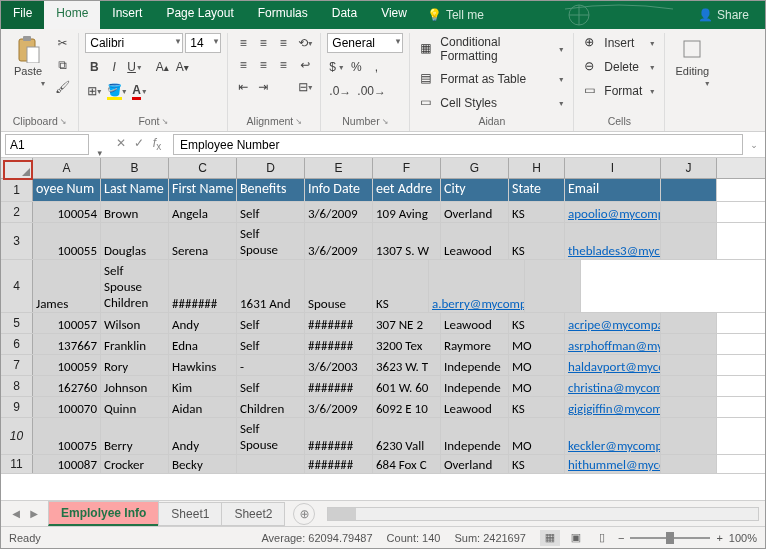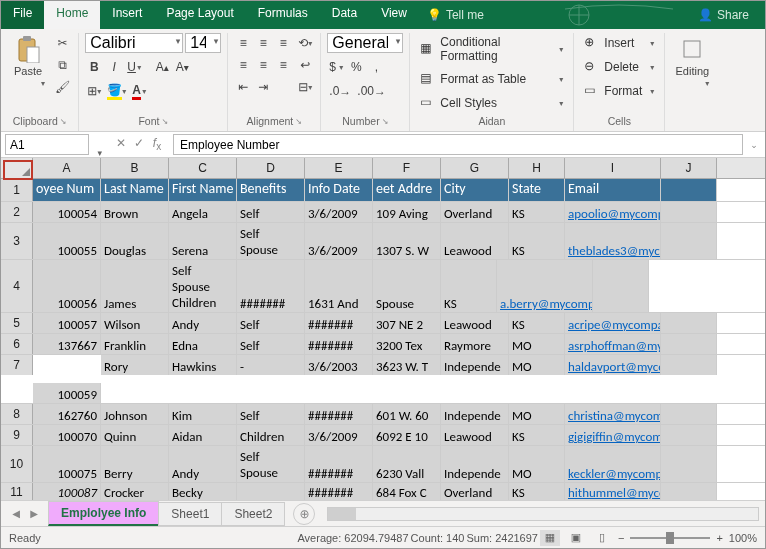--- a/index.html
+++ b/index.html
@@ -17,21 +17,21 @@
 .rgroup:last-child{border-right:none}
 .rgroup .body{flex:1;display:flex;align-items:flex-start;gap:4px;min-height:66px}
 .rgroup .label{font-size:10.5px;color:#666;padding:2px 0;display:flex;align-items:center;gap:2px}
 .rgroup .label .dlg{font-size:8px;color:#888;cursor:pointer}
 .bigbtn{display:flex;flex-direction:column;align-items:center;gap:2px;padding:2px 4px;cursor:pointer;width:42px}
 .bigbtn .ic{width:28px;height:28px;display:flex;align-items:center;justify-content:center}
 .bigbtn .lbl{font-size:11px;color:#444}
 .col{display:flex;flex-direction:column;gap:2px}
 .row{display:flex;gap:2px;align-items:center}
 .sbtn{min-width:18px;height:20px;display:flex;align-items:center;justify-content:center;cursor:pointer;font-size:12px;color:#444;padding:0 2px}
-.sel{border:1px solid #bbb;background:#fff;font-size:16px;padding:1px 14px 1px 4px;height:20px;appearance:none;position:relative}
+.sel{border:1px solid #bbb;background:#fff;font-size:12px;padding:1px 14px 1px 4px;height:20px;appearance:none;position:relative}
 .sel-wrap{position:relative;display:inline-block}
 .sel-wrap::after{content:'▾';position:absolute;right:3px;top:3px;font-size:9px;color:#666;pointer-events:none}
 .mbtn{display:flex;align-items:center;gap:4px;padding:2px 4px;font-size:12px;color:#333;cursor:pointer;width:100%}
 .mbtn .micon{width:16px;height:16px;flex-shrink:0}
 .dd{font-size:8px;color:#666;margin-left:auto}
 .fbar{height:26px;border-bottom:1px solid #d0d0d0;display:flex;align-items:center;padding:2px 4px;gap:4px;background:#fff}
 .namebox{border:1px solid #bbb;width:84px;height:21px;padding:1px 4px;font-size:12px}
 .fxbtns{display:flex;gap:2px;color:#888;padding:0 4px}
 .fx{width:16px;text-align:center;cursor:pointer}
 .fxinput{flex:1;border:1px solid #bbb;height:21px;padding:1px 6px;font-size:12px}
@@ -45,26 +45,26 @@
 .rows{flex:1;overflow:hidden}
 .gr{display:flex;border-bottom:1px solid #ccc}
 .rh{width:32px;background:#dcdcdc;border-right:1px solid #aaa;text-align:center;font-size:12px;color:#222;cursor:pointer;display:flex;align-items:center;justify-content:center}
 .gc{border-right:1px solid #ccc;padding:1px 3px;font-size:13px;font-family:Calibri,sans-serif;overflow:hidden;white-space:nowrap;background:#d4d4d4}
 .gr.hdr .gc{background:#3a7198;color:#fff;font-size:14px}
 .gc.num{text-align:right}
 .gc.lnk{color:#0563c1;text-decoration:underline}
 .sheet-tabs{height:26px;border-top:1px solid #d0d0d0;display:flex;align-items:center;background:#f3f2f1;padding:0 6px;gap:0}
 .sheet-tabs .navbtn{width:18px;text-align:center;color:#888;cursor:pointer;font-size:10px}
 .stab{padding:4px 12px;font-size:12px;border:1px solid #ccc;background:#fff;cursor:pointer;margin-left:-1px}
-.stab.active{border-bottom:2px solid #217346;font-weight:600;color:#217346;background:#f0abfc}
+.stab.active{border-bottom:2px solid #217346;font-weight:600;color:#217346;background:#fca5a5}
 .stab.other{background:#eee;color:#555}
 .addsheet{width:22px;height:22px;border:1px solid #ccc;border-radius:11px;margin-left:8px;text-align:center;line-height:20px;color:#888;cursor:pointer}
 .hscroll{flex:1;margin-left:12px;height:14px;background:#eee;border:1px solid #ccc;position:relative}
 .hscroll .thumb{position:absolute;left:0;top:0;height:100%;width:28px;background:#cfcfcf}
-.status{height:22px;background:#f3f2f1;border-top:1px solid #d0d0d0;display:flex;align-items:center;padding:0 8px;font-size:11px;color:#555;gap:2px}
+.status{height:22px;background:#f3f2f1;border-top:1px solid #d0d0d0;display:flex;align-items:center;padding:0 8px;font-size:11px;color:#555;gap:14px}
 .status .right{margin-left:auto;display:flex;align-items:center;gap:6px}
 .vbtn{width:20px;height:16px;border:1px solid transparent;display:flex;align-items:center;justify-content:center;cursor:pointer;color:#666}
 .vbtn.active{background:#ddd}
 .slider{width:80px;height:2px;background:#999;position:relative}
 .slider .th{width:8px;height:12px;background:#888;position:absolute;left:36px;top:-5px}
 svg{display:block}
 </style>
 </head>
 <body>
 
@@ -344,21 +344,20 @@
 Spouse</div>
         <div class="gc" style="width: 68px; height: 36px; display: flex; align-items: flex-end;">3/6/2009</div>
         <div class="gc" style="width: 68px; height: 36px; display: flex; align-items: flex-end;">1307 S. W</div>
         <div class="gc" style="width: 68px; height: 36px; display: flex; align-items: flex-end;">Leawood</div>
         <div class="gc" style="width: 56px; height: 36px; display: flex; align-items: flex-end;">KS</div>
         <div class="gc lnk" style="width: 96px; height: 36px; display: flex; align-items: flex-end;">theblades3@mycom</div>
         <div class="gc" style="width: 56px; height: 36px; display: flex; align-items: flex-end;"></div>
       </div>
       <div class="gr">
         <div class="rh" style="height: 52px;">4</div>
-        <div class="gc num" style="width: 68px; height: 52px; display: flex; align-items: flex-end; justify-content: flex-end;">100056</div>
         <div class="gc" style="width: 68px; height: 52px; display: flex; align-items: flex-end;">James</div>
         <div class="gc" style="width: 68px; height: 52px; white-space: pre; line-height: 16px; display: flex; align-items: flex-end;">Self
 Spouse
 Children</div>
         <div class="gc" style="width: 68px; height: 52px; display: flex; align-items: flex-end;">#######</div>
         <div class="gc" style="width: 68px; height: 52px; display: flex; align-items: flex-end;">1631 And</div>
         <div class="gc" style="width: 68px; height: 52px; display: flex; align-items: flex-end;">Spouse</div>
         <div class="gc" style="width: 56px; height: 52px; display: flex; align-items: flex-end;">KS</div>
         <div class="gc lnk" style="width: 96px; height: 52px; display: flex; align-items: flex-end;">a.berry@mycompan</div>
         <div class="gc" style="width: 56px; height: 52px; display: flex; align-items: flex-end;"></div>
@@ -384,21 +383,21 @@
         <div class="gc" style="width: 68px; height: 20px; display: flex; align-items: flex-end;">Self</div>
         <div class="gc" style="width: 68px; height: 20px; display: flex; align-items: flex-end;">#######</div>
         <div class="gc" style="width: 68px; height: 20px; display: flex; align-items: flex-end;">3200 Tex</div>
         <div class="gc" style="width: 68px; height: 20px; display: flex; align-items: flex-end;">Raymore</div>
         <div class="gc" style="width: 56px; height: 20px; display: flex; align-items: flex-end;">MO</div>
         <div class="gc lnk" style="width: 96px; height: 20px; display: flex; align-items: flex-end;">asrphoffman@myco</div>
         <div class="gc" style="width: 56px; height: 20px; display: flex; align-items: flex-end;"></div>
       </div>
       <div class="gr">
         <div class="rh" style="height: 20px;">7</div>
-        <div class="gc num" style="width: 68px; height: 20px; display: flex; align-items: flex-end; justify-content: flex-end; margin-top: 28px;">100059</div>
+        <div class="gc num" style="width: 68px; height: 20px; display: flex; align-items: flex-end; justify-content: flex-end;">100059</div>
         <div class="gc" style="width: 68px; height: 20px; display: flex; align-items: flex-end;">Rory</div>
         <div class="gc" style="width: 68px; height: 20px; display: flex; align-items: flex-end;">Hawkins</div>
         <div class="gc" style="width: 68px; height: 20px; display: flex; align-items: flex-end;">-</div>
         <div class="gc" style="width: 68px; height: 20px; display: flex; align-items: flex-end;">3/6/2003</div>
         <div class="gc" style="width: 68px; height: 20px; display: flex; align-items: flex-end;">3623 W. T</div>
         <div class="gc" style="width: 68px; height: 20px; display: flex; align-items: flex-end;">Independe</div>
         <div class="gc" style="width: 56px; height: 20px; display: flex; align-items: flex-end;">MO</div>
         <div class="gc lnk" style="width: 96px; height: 20px; display: flex; align-items: flex-end;">haldavport@mycom</div>
         <div class="gc" style="width: 56px; height: 20px; display: flex; align-items: flex-end;"></div>
       </div>
@@ -422,36 +421,36 @@
         <div class="gc" style="width: 68px; height: 20px; display: flex; align-items: flex-end;">Aidan</div>
         <div class="gc" style="width: 68px; height: 20px; display: flex; align-items: flex-end;">Children</div>
         <div class="gc" style="width: 68px; height: 20px; display: flex; align-items: flex-end;">3/6/2009</div>
         <div class="gc" style="width: 68px; height: 20px; display: flex; align-items: flex-end;">6092 E 10</div>
         <div class="gc" style="width: 68px; height: 20px; display: flex; align-items: flex-end;">Leawood</div>
         <div class="gc" style="width: 56px; height: 20px; display: flex; align-items: flex-end;">KS</div>
         <div class="gc lnk" style="width: 96px; height: 20px; display: flex; align-items: flex-end;">gigigiffin@mycompa</div>
         <div class="gc" style="width: 56px; height: 20px; display: flex; align-items: flex-end;"></div>
       </div>
       <div class="gr">
-        <div class="rh" style="height: 36px;">10</div>
+        <div class="rh" style="height: 36px; font-style: italic;">10</div>
         <div class="gc num" style="width: 68px; height: 36px; display: flex; align-items: flex-end; justify-content: flex-end;">100075</div>
         <div class="gc" style="width: 68px; height: 36px; display: flex; align-items: flex-end;">Berry</div>
         <div class="gc" style="width: 68px; height: 36px; display: flex; align-items: flex-end;">Andy</div>
         <div class="gc" style="width: 68px; height: 36px; white-space: pre; line-height: 16px; display: flex; align-items: flex-end;">Self
 Spouse</div>
         <div class="gc" style="width: 68px; height: 36px; display: flex; align-items: flex-end;">#######</div>
         <div class="gc" style="width: 68px; height: 36px; display: flex; align-items: flex-end;">6230 Vall</div>
         <div class="gc" style="width: 68px; height: 36px; display: flex; align-items: flex-end;">Independe</div>
         <div class="gc" style="width: 56px; height: 36px; display: flex; align-items: flex-end;">MO</div>
         <div class="gc lnk" style="width: 96px; height: 36px; display: flex; align-items: flex-end;">keckler@mycompan</div>
         <div class="gc" style="width: 56px; height: 36px; display: flex; align-items: flex-end;"></div>
       </div>
       <div class="gr">
         <div class="rh" style="height: 18px;">11</div>
-        <div class="gc num" style="width: 68px; height: 18px; display: flex; align-items: flex-end; justify-content: flex-end; font-style: italic;">100087</div>
+        <div class="gc num" style="width: 68px; height: 18px; display: flex; align-items: flex-end; justify-content: flex-end;">100087</div>
         <div class="gc" style="width: 68px; height: 18px; display: flex; align-items: flex-end;">Crocker</div>
         <div class="gc" style="width: 68px; height: 18px; display: flex; align-items: flex-end;">Becky</div>
         <div class="gc" style="width: 68px; height: 18px; display: flex; align-items: flex-end;"></div>
         <div class="gc" style="width: 68px; height: 18px; display: flex; align-items: flex-end;">#######</div>
         <div class="gc" style="width: 68px; height: 18px; display: flex; align-items: flex-end;">684 Fox C</div>
         <div class="gc" style="width: 68px; height: 18px; display: flex; align-items: flex-end;">Overland</div>
         <div class="gc" style="width: 56px; height: 18px; display: flex; align-items: flex-end;">KS</div>
         <div class="gc lnk" style="width: 96px; height: 18px; display: flex; align-items: flex-end;">hithummel@mycom</div>
         <div class="gc" style="width: 56px; height: 18px; display: flex; align-items: flex-end;"></div>
       </div>

